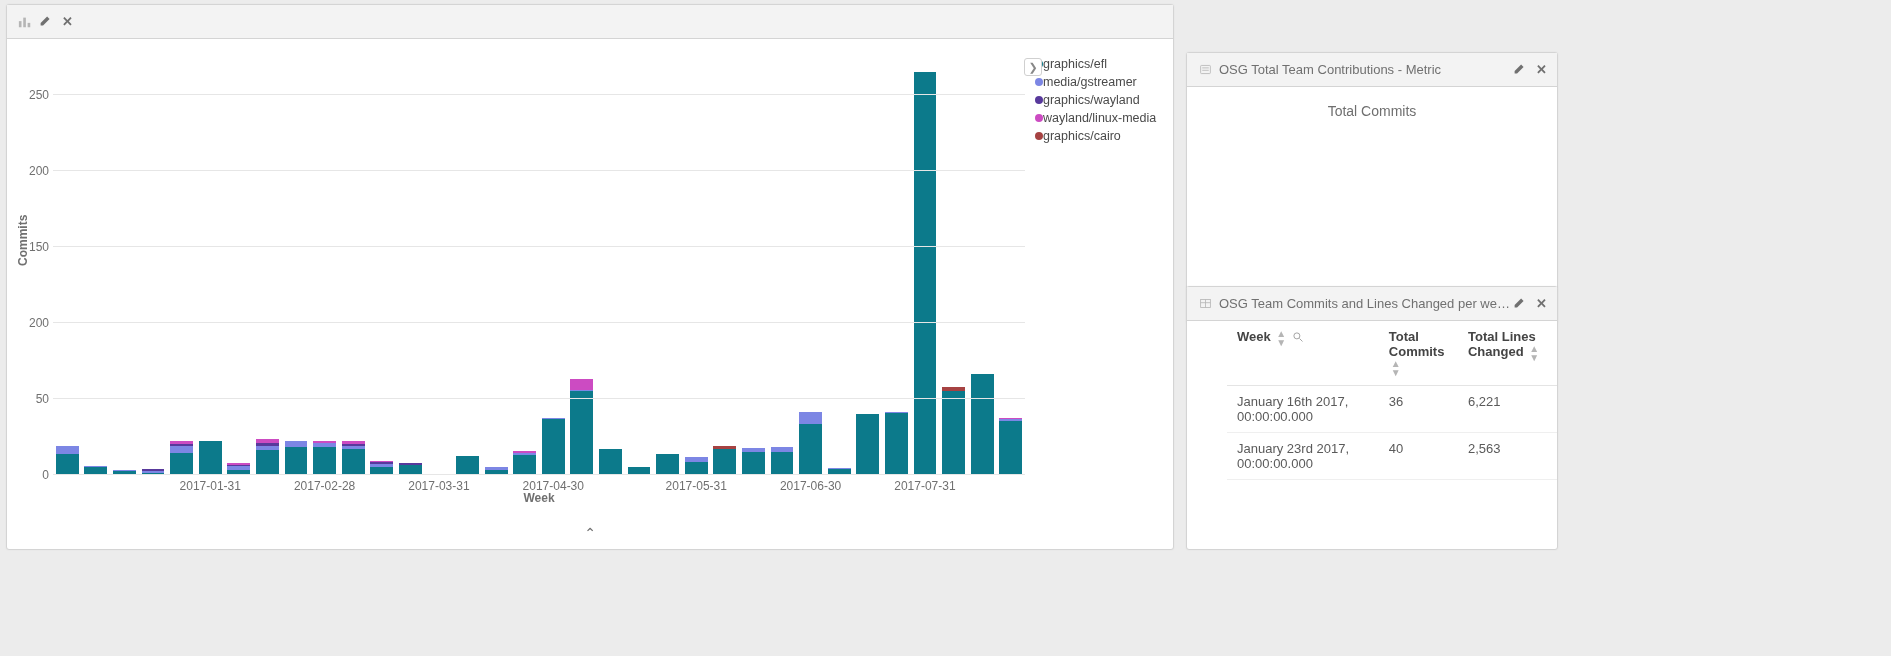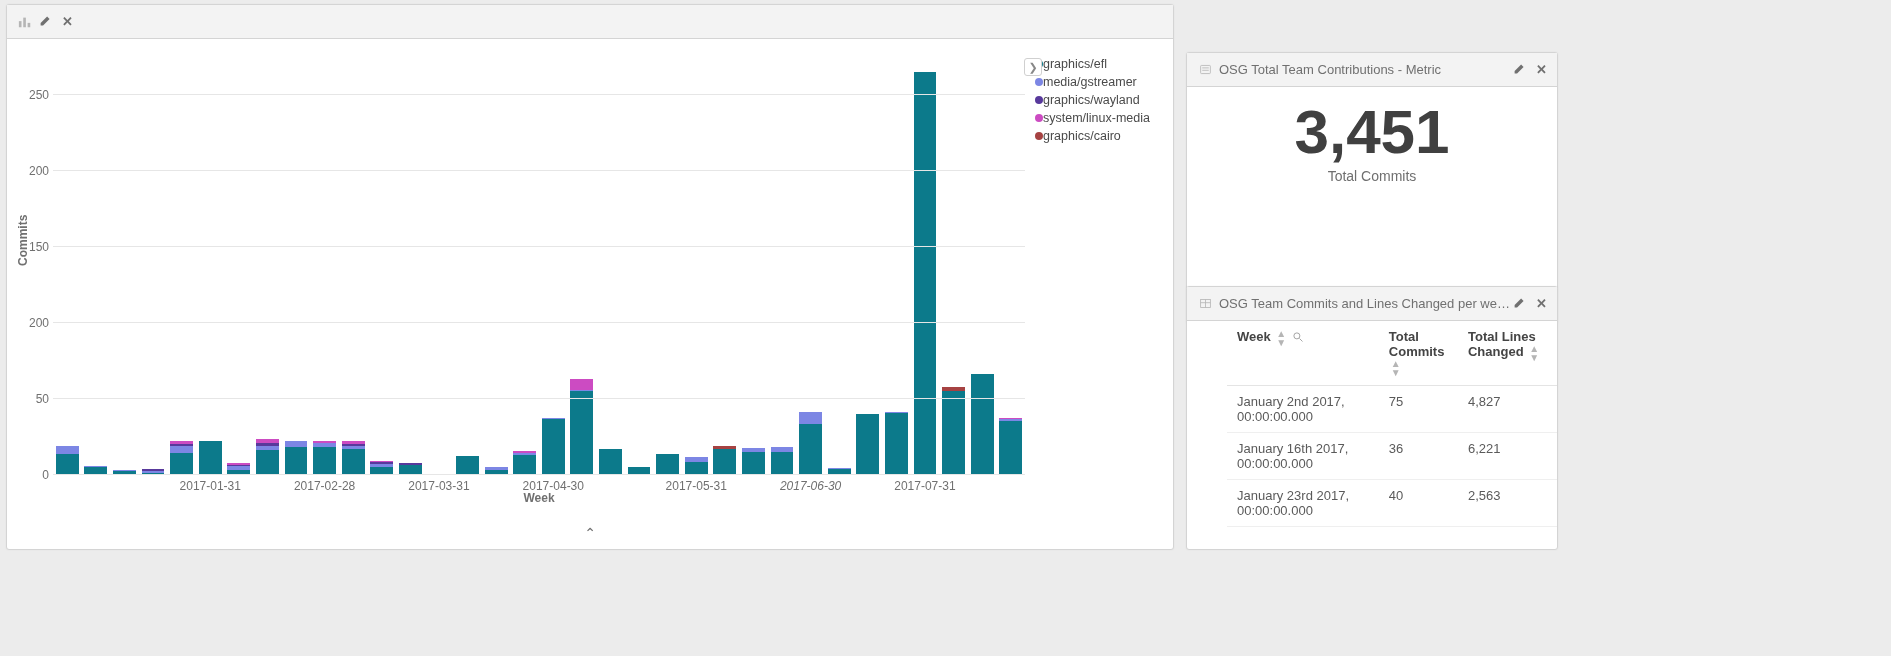--- a/index.html
+++ b/index.html
@@ -138,21 +138,21 @@
             <div class="legend-row">
               <span class="swatch" style="background: rgb(124, 134, 228);"></span>
               <span>media/gstreamer</span>
             </div>
             <div class="legend-row">
               <span class="swatch" style="background: rgb(88, 57, 156);"></span>
               <span>graphics/wayland</span>
             </div>
             <div class="legend-row">
               <span class="swatch" style="background: rgb(204, 75, 194);"></span>
-              <span>system/linux-media</span>
+              <span>wayland/linux-media</span>
             </div>
             <div class="legend-row">
               <span class="swatch" style="background: rgb(166, 66, 66);"></span>
               <span>graphics/cairo</span>
             </div>
           </div>
       </div>
 
       <div class="plot" id="plot">
         <span class="ylab">Commits</span>
@@ -315,21 +315,21 @@
           <div class="ytick" style="bottom: 54.5455%;">150</div>
           <div class="gridline" style="bottom: 72.7273%;"></div>
           <div class="ytick" style="bottom: 72.7273%;">200</div>
           <div class="gridline" style="bottom: 90.9091%;"></div>
           <div class="ytick" style="bottom: 90.9091%;">250</div>
           <div class="xtick" style="left: 16.1765%;">2017-01-31</div>
           <div class="xtick" style="left: 27.9412%;">2017-02-28</div>
           <div class="xtick" style="left: 39.7059%;">2017-03-31</div>
           <div class="xtick" style="left: 51.4706%;">2017-04-30</div>
           <div class="xtick" style="left: 66.1765%; text-align: right;">2017-05-31</div>
-          <div class="xtick" style="left: 77.9412%; font-style: italic;">2017-06-30</div>
+          <div class="xtick" style="left: 77.9412%;">2017-06-30</div>
           <div class="xtick" style="left: 89.7059%;">2017-07-31</div>
         </div>
 
     </div>
     <div class="expand-bottom"><span>⌃</span></div>
   </div>
 </div>
 
 <div class="panel" style="left:1186px;top:4px;width:372px;height:272px;margin-top:48px;">
   <div class="panel-header">
@@ -341,21 +341,20 @@
     </span>
     <span class="title">OSG Total Team Contributions - Metric</span>
     <span class="actions">
       <span><svg viewBox="0 0 16 16" width="13" height="13">
             <path d="M2 11l8-8 3 3-8 8H2v-3z" fill="currentColor"></path>
           </svg></span>
       <span style="font-weight:700;">✕</span>
     </span>
   </div>
   <div class="panel-body metric-body">
-    <div class="metric-big">3,451</div>
     <div class="metric-label">Total Commits</div>
     <div class="metric-sep"></div>
     <div style="position:absolute;left:0;right:0;bottom:6px;text-align:center;">⌃</div>
   </div>
 </div>
 
 <div class="panel" style="left:1186px;top:286px;width:372px;height:264px;">
   <div class="panel-header">
     <span class="ico">
       <svg viewBox="0 0 16 16" width="13" height="13">
@@ -391,25 +390,20 @@
               <span class="sort-arrows">▲<br>▼</span>
             </th>
             <th style="width:30%;">
               <span>Total Lines Changed</span>
               <span class="sort-arrows">▲<br>▼</span>
             </th>
           </tr>
         </thead>
         <tbody id="tbl-body">
             <tr>
-              <td>January 2nd 2017, 00:00:00.000</td>
-              <td>75</td>
-              <td>4,827</td>
-            </tr>
-            <tr>
               <td>January 16th 2017, 00:00:00.000</td>
               <td>36</td>
               <td>6,221</td>
             </tr>
             <tr>
               <td>January 23rd 2017, 00:00:00.000</td>
               <td>40</td>
               <td>2,563</td>
             </tr>
           </tbody>

